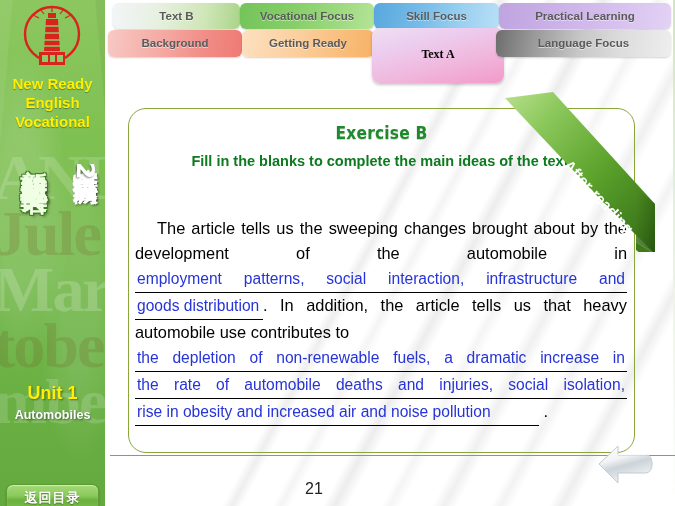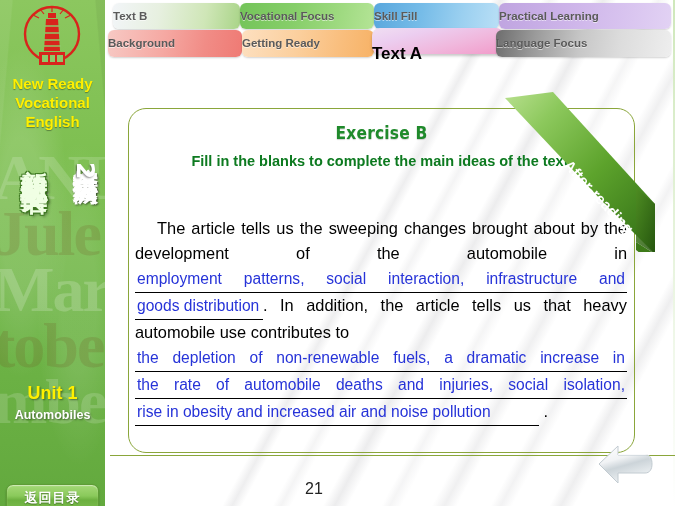--- a/index.html
+++ b/index.html
@@ -146,34 +146,36 @@
 
   
   .tabrow { position: absolute; z-index: 8; }
   .tab {
     position: absolute;
     height: 26px;
     border-radius: 6px;
     font-size: 11.5px;
     font-weight: bold;
     color: #5a5a5a;
+    text-align: center;
     line-height: 26px;
     white-space: nowrap;
     cursor: pointer;
     box-shadow: 0 1px 2px rgba(0,0,0,.18);
     text-shadow: 0 1px 0 rgba(255,255,255,.55);
   }
   .tab.row2 { height: 27px; line-height: 27px; }
   .tab.active {
-    height: 26px; line-height: 52px;
+    height: 55px; line-height: 52px;
     color: #000000;
-    font-size: 17px;
+    font-size: 12px;
     border-radius: 8px;
     text-shadow: none;
     box-shadow: 0 2px 3px rgba(0,0,0,.22);
+    font-family: Liberation Serif, serif;
   }
   .t-textb   { background: linear-gradient(100deg,#f2f5f8 0%,#e7f0e0 36%,#cfe6b7 72%,#a9d488 100%); }
   .t-vocfoc  { background: linear-gradient(100deg,#74c45a 0%,#86ce69 40%,#9dd97f 72%,#b4e496 100%); border-radius: 6px; }
   .t-skill   { background: linear-gradient(100deg,#59a7dd 0%,#76bce8 38%,#9bd0f0 70%,#b9dff6 100%); }
   .t-pract   { background: linear-gradient(100deg,#bfa4e0 0%,#cdb4e9 40%,#d8c3ef 72%,#e2d2f4 100%); }
   .t-backgr  { background: linear-gradient(100deg,#f7c9c4 0%,#f5a8a2 42%,#f18c86 72%,#ef7a74 100%); }
   .t-getting { background: linear-gradient(100deg,#fde0c0 0%,#fbcf9d 42%,#f9be7d 74%,#f7b266 100%); }
   .t-texta   { background: linear-gradient(165deg,#f0dff2 0%,#eccef0 28%,#f0b8dd 62%,#f29ac9 100%); }
   .t-lang    { background: linear-gradient(100deg,#6d6d6d 0%,#9a9a9a 22%,#c7c7c7 48%,#dcdcdc 70%,#eeeeee 100%); }
 
@@ -313,40 +315,40 @@
         <g fill="#8ec96a">
           <rect x="26" y="52" width="6" height="7"></rect>
           <rect x="34" y="52" width="5" height="7"></rect>
           <rect x="41" y="52" width="6" height="7"></rect>
         </g>
       </svg>
     </div>
 
     <div class="brand">
       <div>New Ready</div>
+      <div>English</div>
       <div>Vocational</div>
-      <div>English</div>
     </div>
 
     <div class="cn-block">
       <div class="cn-col cn-left">新航标职业英语</div>
       <div class="cn-col cn-right">综合英语提高级2</div>
     </div>
 
     <div class="unit">Unit 1</div>
     <div class="unit-sub">Automobiles</div>
 
     <div class="back-btn">返回目录</div>
   </div>
   <div class="sb-edge"></div>
 
   <div class="tabrow">
     <div class="tab t-textb" style="left:113px; top:3px;  width:127px;">Text B</div>
     <div class="tab t-vocfoc" style="left:240px; top:3px;  width:134px;">Vocational Focus</div>
-    <div class="tab t-skill" style="left:374px; top:3px;  width:125px;">Skill Fill</div>
+    <div class="tab t-skill" style="left:374px; top:3px;  width:125px;">Skill Focus</div>
     <div class="tab t-pract" style="left:499px; top:3px;  width:172px;">Practical Learning</div>
   </div>
 
   <div class="tabrow">
     <div class="tab row2 t-backgr" style="left:108px; top:30px; width:134px;">Background</div>
     <div class="tab row2 t-getting" style="left:242px; top:30px; width:132px;">Getting Ready</div>
     <div class="tab active t-texta" style="left:372px; top:28px; width:132px;">Text A</div>
     <div class="tab row2 t-lang" style="left:496px; top:30px; width:175px;">Language Focus</div>
   </div>
 

